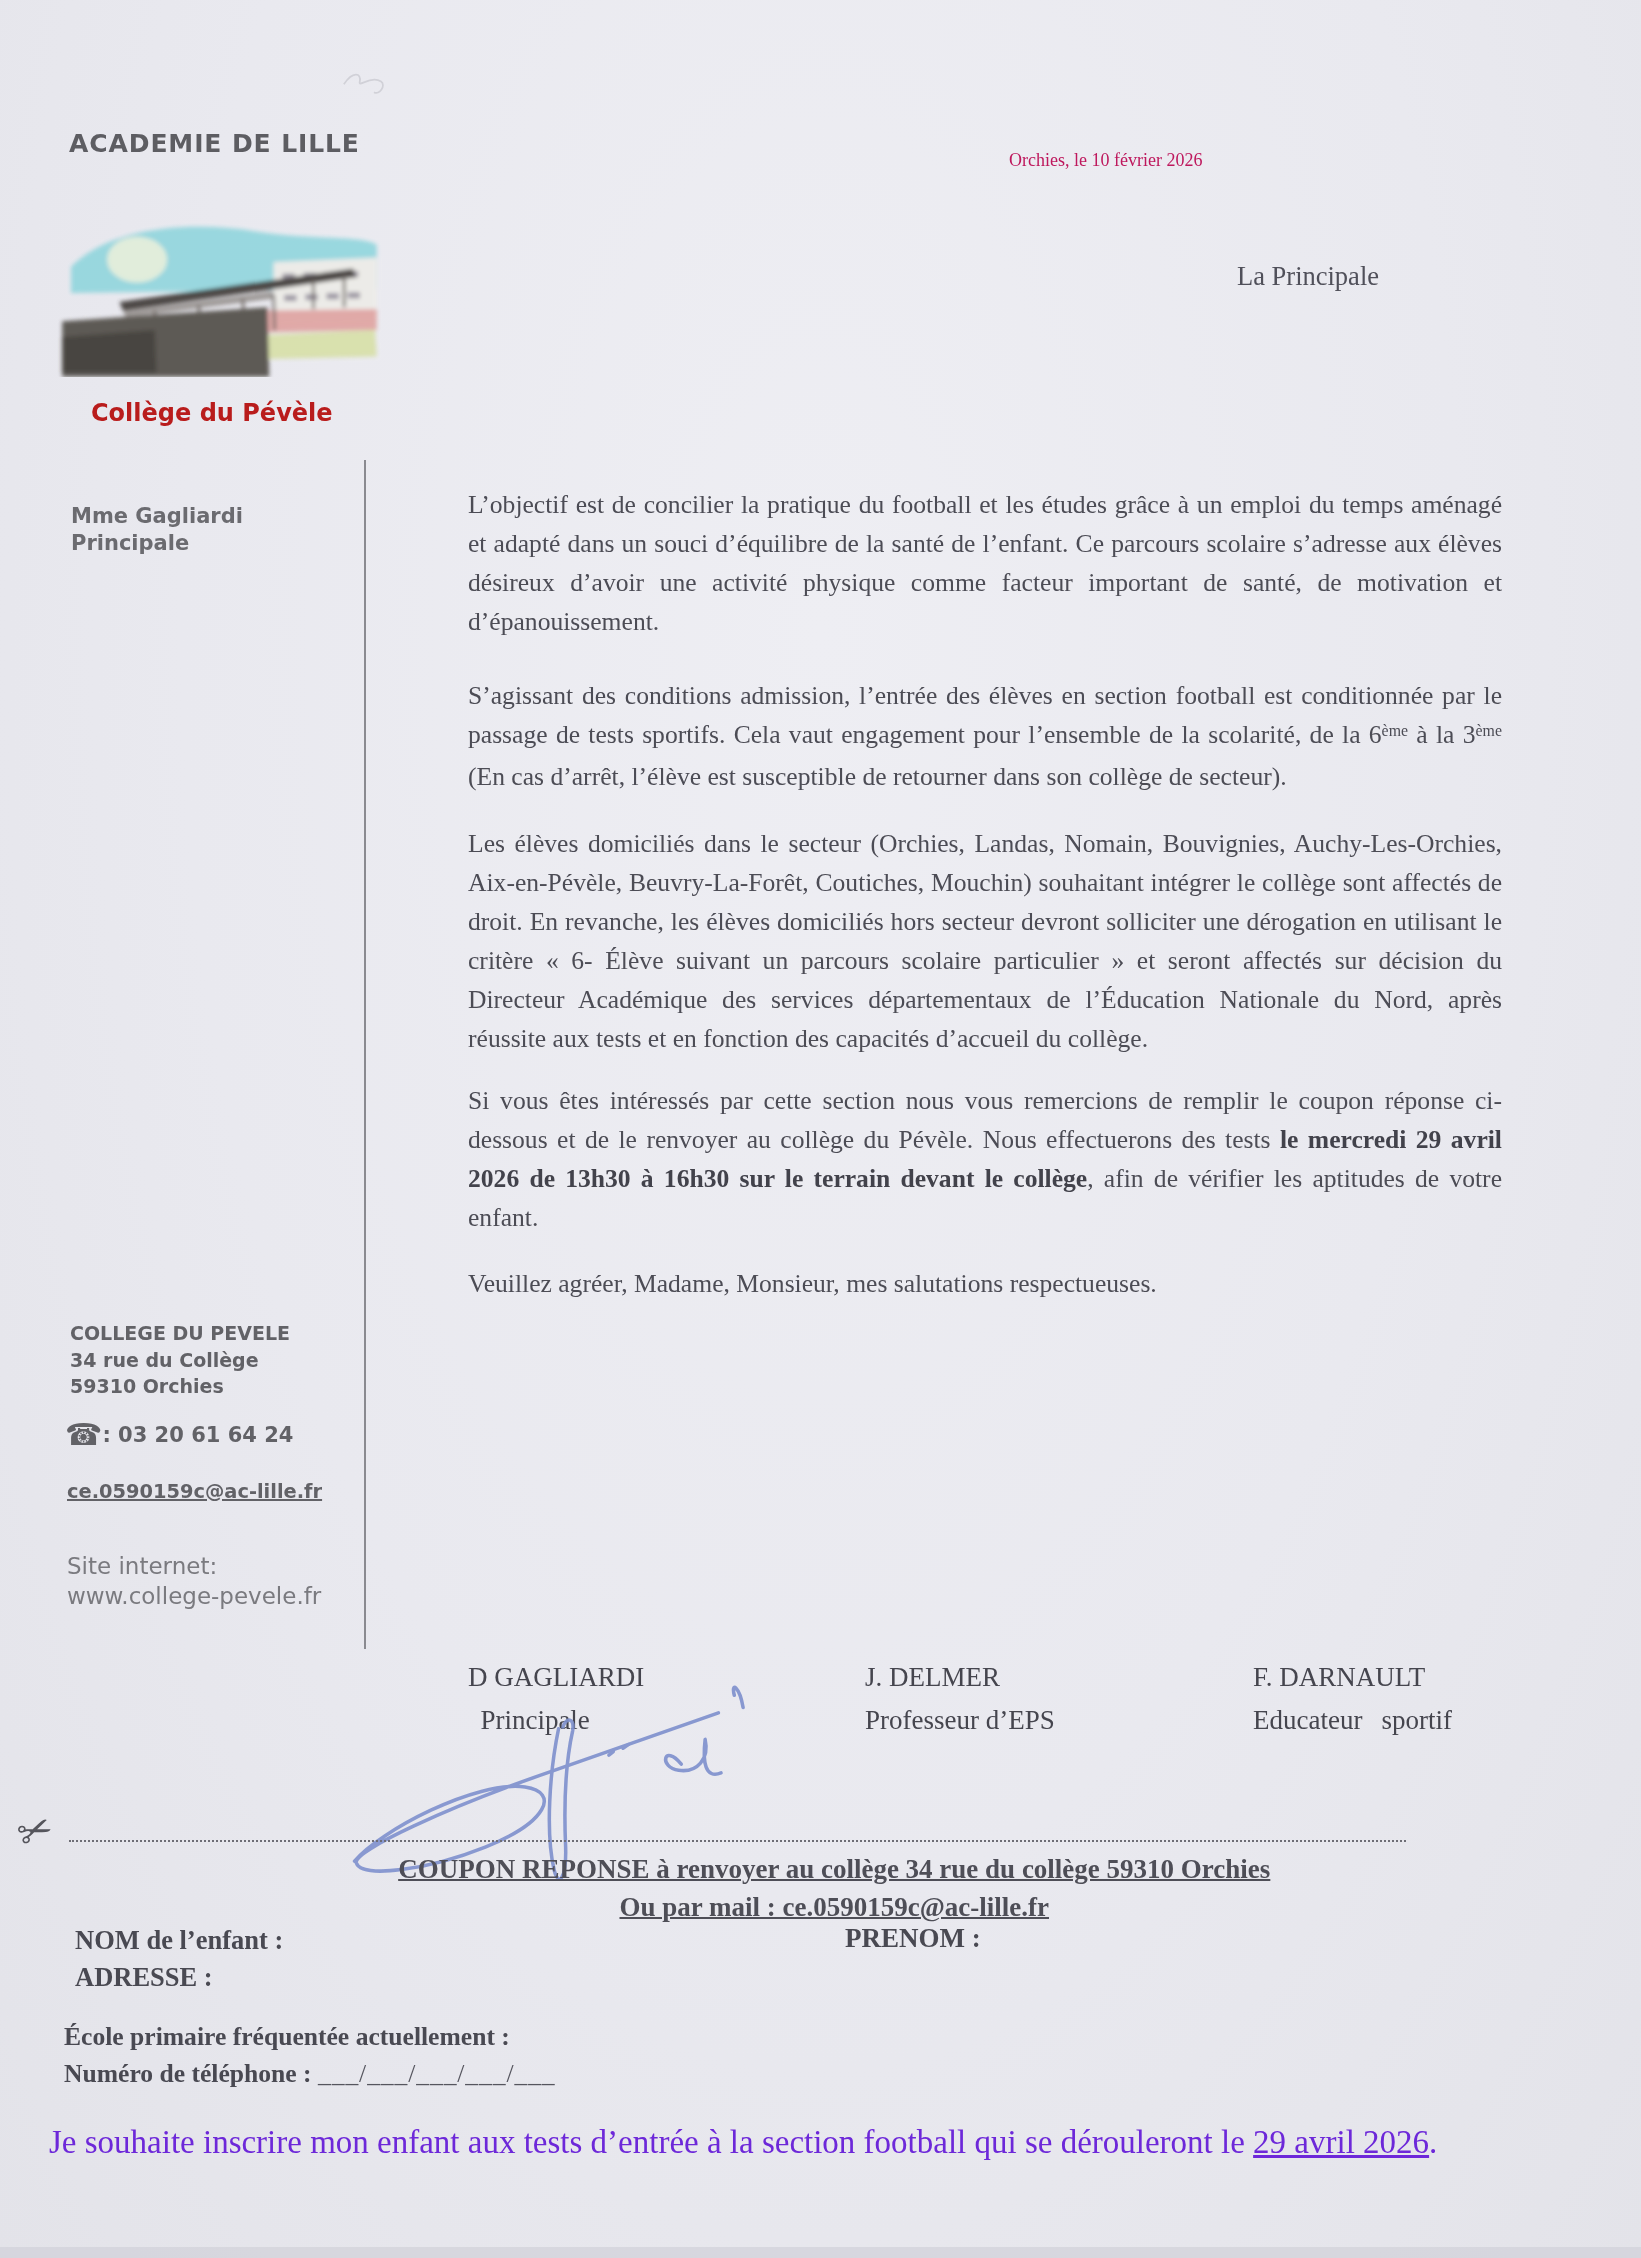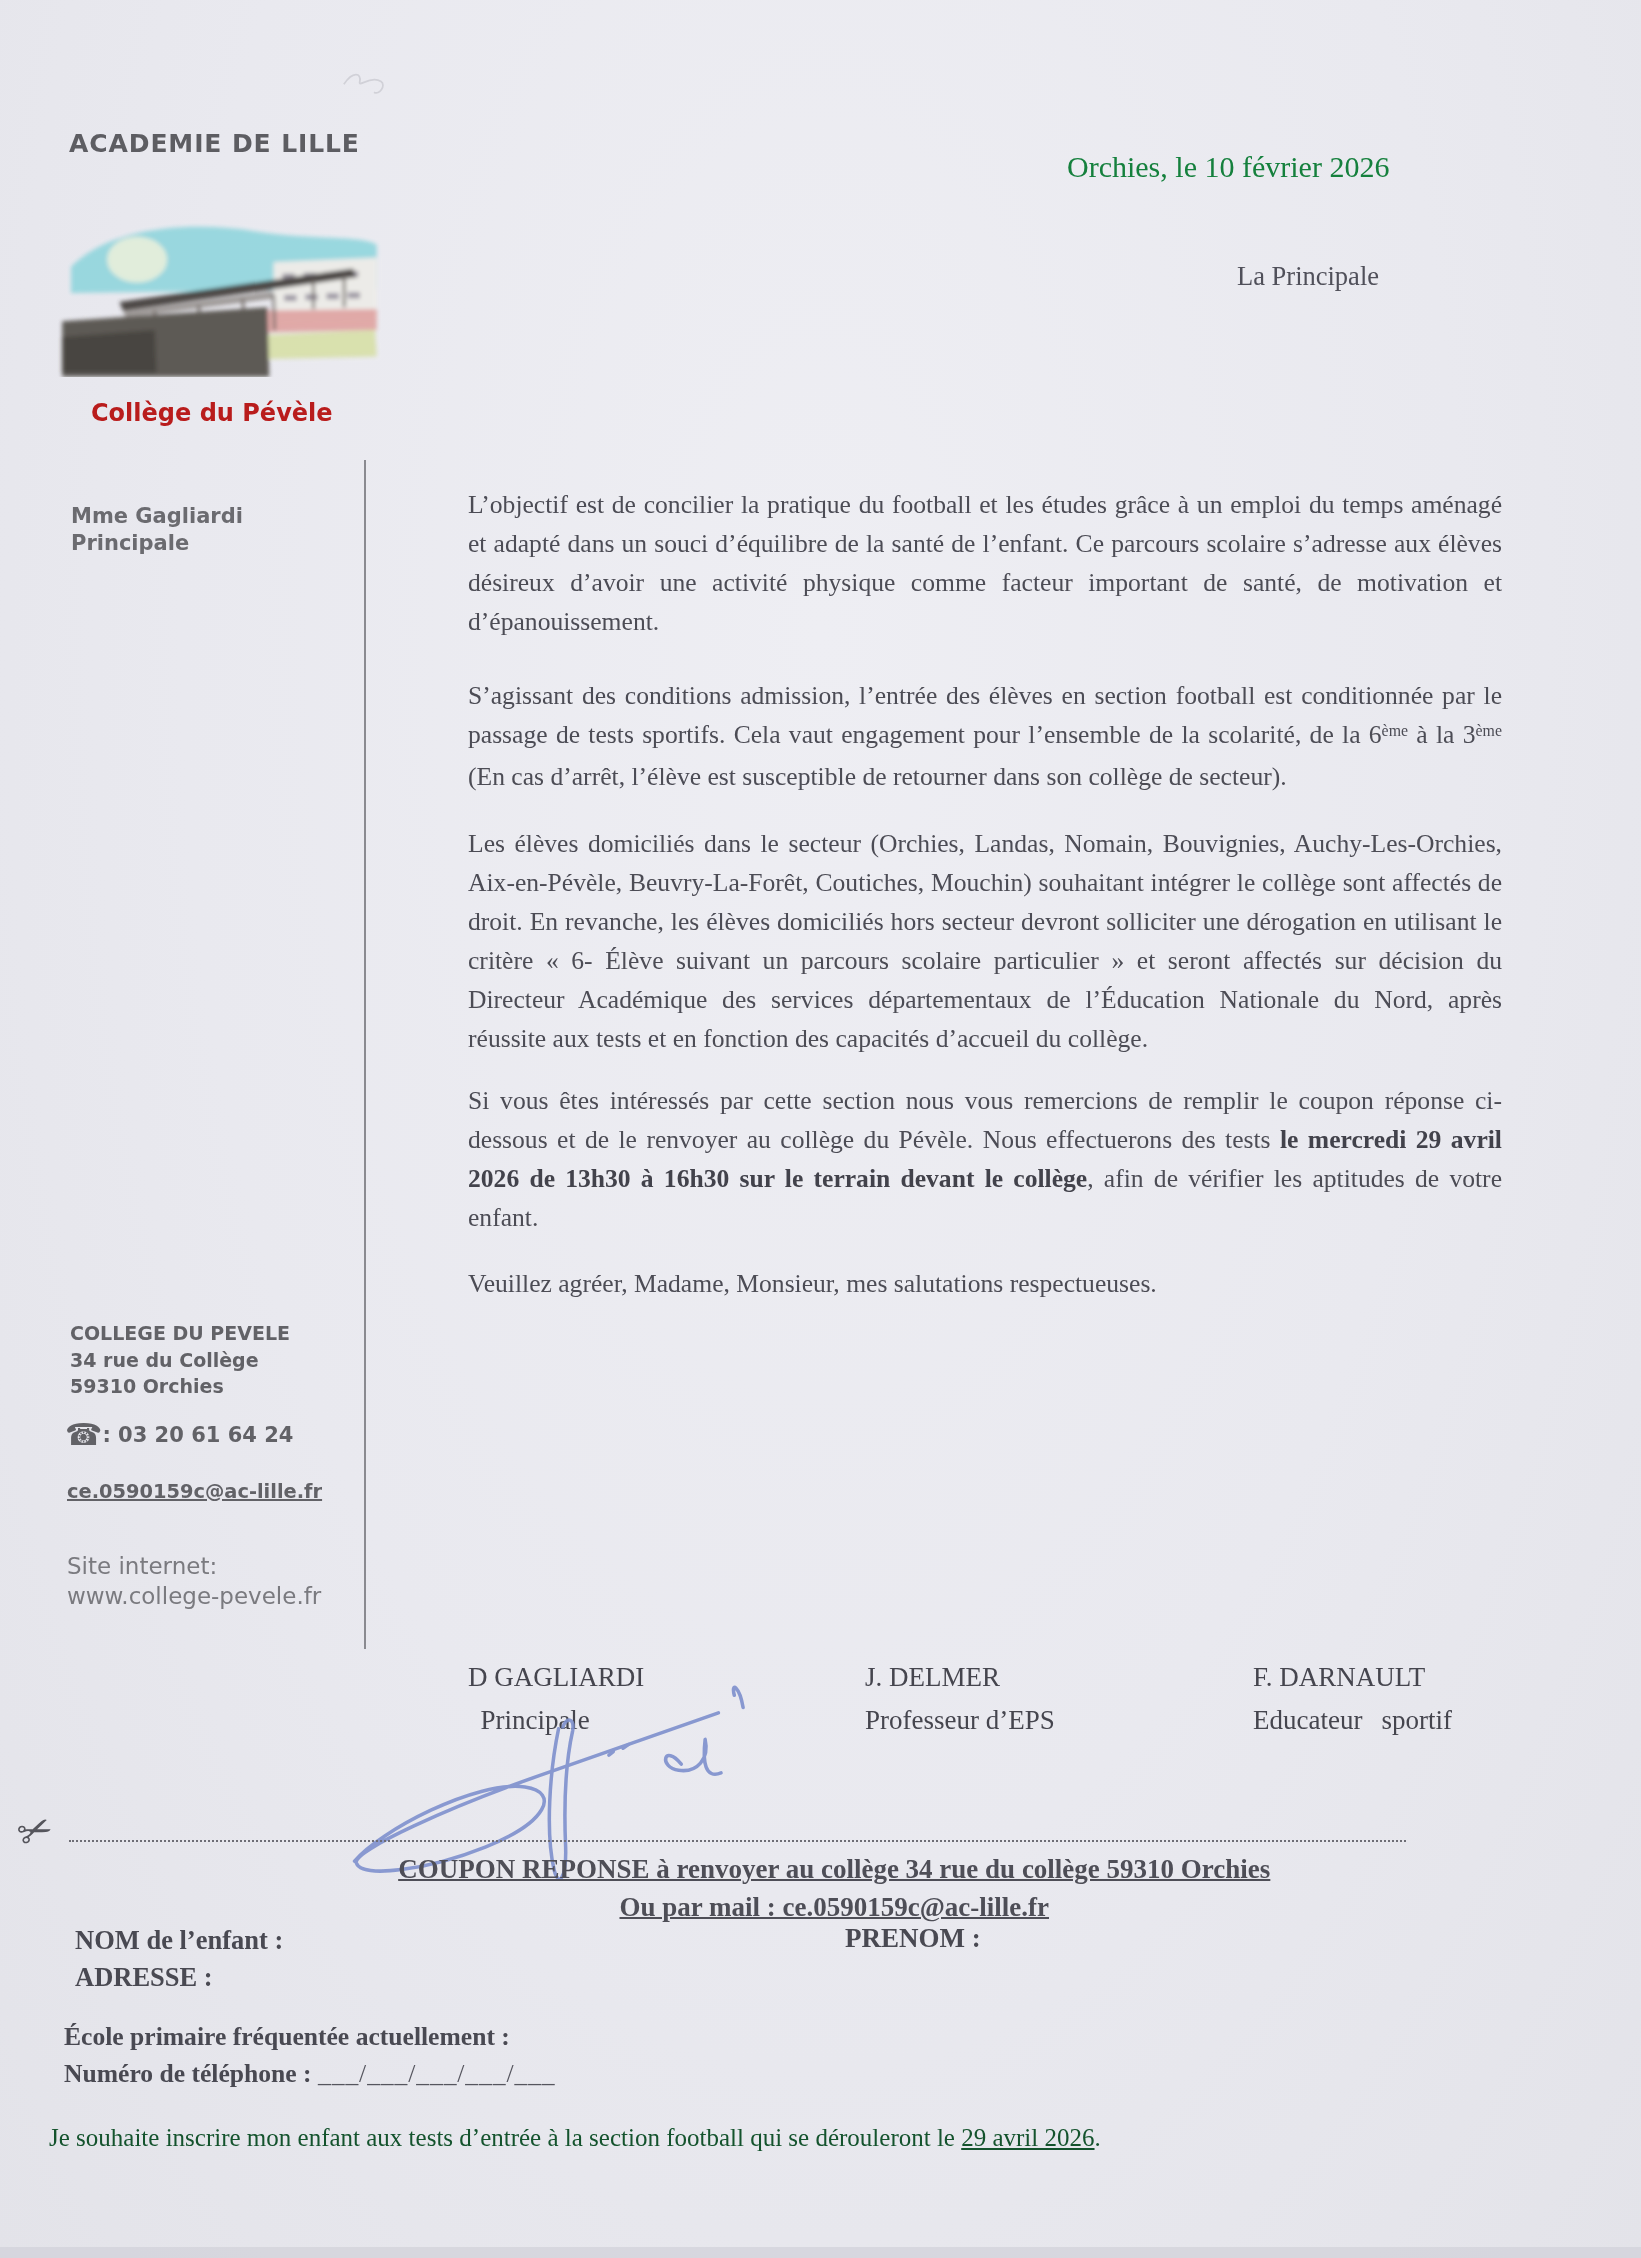--- a/index.html
+++ b/index.html
@@ -8,21 +8,21 @@
     background:radial-gradient(ellipse at 50% 28%, #eeeef3 0%, #e9e9ef 55%, #e3e3e9 100%);
     font-family:"Liberation Serif", serif;
   }
   .abs{position:absolute;}
   .sans{font-family:"DejaVu Sans", sans-serif;}
 
   
   .academy{left:69px;top:129px;font-weight:bold;font-size:25px;letter-spacing:0.9px;color:#5d5d62;}
   .logo{left:49px;top:196px;width:348px;height:181px;}
   .schoolname{left:91px;top:399px;font-weight:bold;font-size:24px;color:#b91c1c;}
-  .dateline{left:1067px;top:150px;font-size:30px;color:#15803d;}
+  .dateline{left:1009px;top:150px;font-size:18px;color:#be185d;}
   .laprincipale{left:1237px;top:261px;font-size:26.5px;color:#50505a;}
 
   
   .principal{left:71px;top:503px;font-weight:bold;font-size:21px;line-height:26.5px;color:#6b6b70;}
   .vline{left:364px;top:460px;width:1.8px;height:1189px;background:#8a8a90;}
   .addr{left:70px;top:1320px;font-weight:bold;font-size:19px;line-height:26.5px;color:#626267;}
   .phoneline{left:65px;top:1417px;color:#626267;font-weight:bold;font-size:21px;}
   .phoneline .ph-icon{font-size:30px;vertical-align:-3.5px;font-family:"DejaVu Sans", sans-serif;}
   .email{left:67px;top:1480px;font-weight:bold;font-size:19.4px;color:#626267;text-decoration:underline;text-decoration-thickness:1.8px;text-align:right;}
   .website{left:67px;top:1551px;font-size:23px;line-height:30px;color:#7a7a7f;}
@@ -60,21 +60,21 @@
   
   .coupon-title{left:26.5px;right:0;top:1854px;text-align:center;font-weight:bold;font-size:27px;color:#4e4e57;text-decoration:underline;text-decoration-thickness:1.8px;}
   .coupon-mail{left:26.5px;right:0;top:1892px;text-align:center;font-weight:bold;font-size:27px;color:#4e4e57;text-decoration:underline;text-decoration-thickness:1.8px;}
   .lbl{font-weight:bold;color:#494952;}
   .nom{left:75px;top:1925px;font-size:26.5px;}
   .prenom{left:845px;top:1923px;font-size:27px;}
   .adresse{left:75px;top:1962px;font-size:26.5px;}
   .ecole{left:64px;top:2022px;font-size:25.6px;}
   .telrow{left:64px;top:2059px;font-size:25.6px;}
   .telrow .slots{font-weight:normal;color:#55555e;letter-spacing:0.9px;}
-  .statement{left:49px;top:2124px;font-size:25px;color:#14532d;}
+  .statement{left:49px;top:2124px;font-size:33px;color:#6d28d9;}
   .statement .u{text-decoration:underline;}
 
   .scan-band{left:0;right:0;bottom:0;height:10.6px;background:#d2d2d9;opacity:.75;}
   .smudge{left:335px;top:62px;opacity:.3;}
 </style>
 </head>
 <body>
 
 <div class="abs academy sans">ACADEMIE DE LILLE</div>
 

